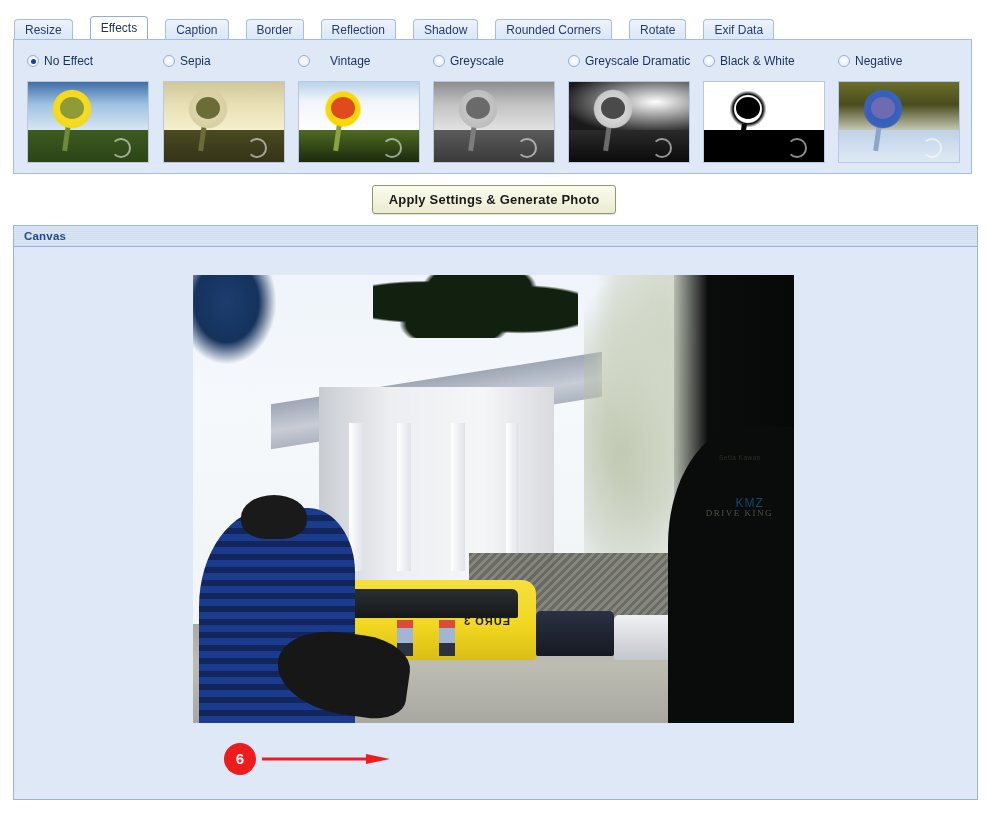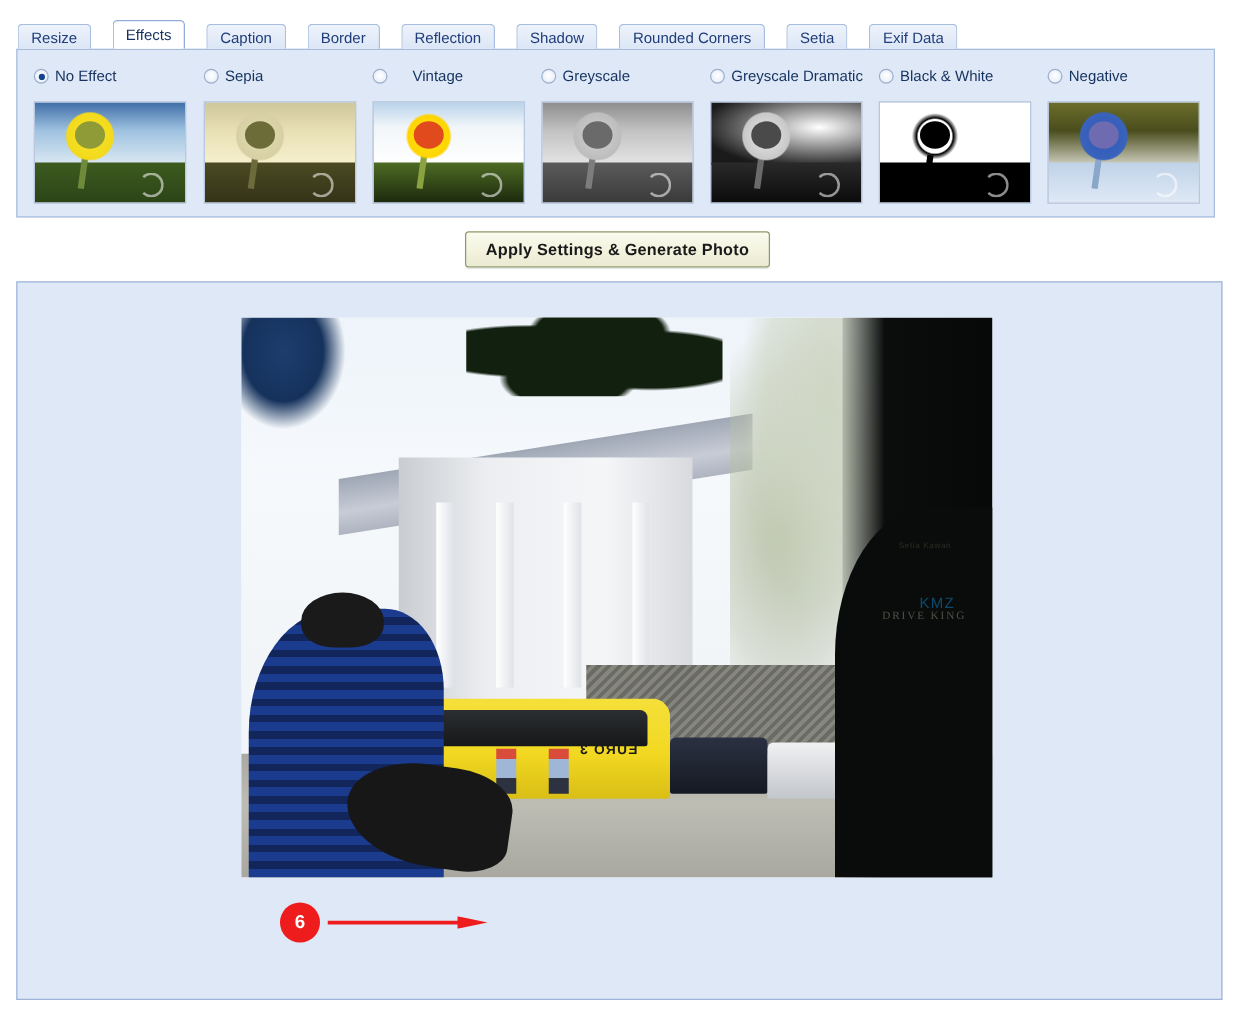--- a/index.html
+++ b/index.html
@@ -403,21 +403,21 @@
 <body>
 
 <div class="tab-strip" id="tab-strip">
     <div class="tab">Resize</div>
     <div class="tab active">Effects</div>
     <div class="tab">Caption</div>
     <div class="tab">Border</div>
     <div class="tab">Reflection</div>
     <div class="tab">Shadow</div>
     <div class="tab">Rounded Corners</div>
-    <div class="tab">Setia</div>
+    <div class="tab">Rotate</div>
     <div class="tab">Exif Data</div>
   </div>
 
 <div class="effects-panel">
   <div class="effects-options" id="effect-options">
       <div class="opt" style="width: 136px;">
         <span class="radio checked"></span>
         <span class="opt-label">No Effect</span>
       </div>
       <div class="opt" style="width: 135px;">
@@ -517,20 +517,23 @@
         </div>
       </div>
     </div>
 </div>
 
 <div class="apply-wrap">
   <button class="apply-btn">Apply Settings &amp; Generate Photo</button>
 </div>
 
 <div class="canvas-panel">
+  <div class="canvas-header">
+    <span class="canvas-header-title">Canvas</span>
+  </div>
 
   <div class="canvas-body">
 
     <div class="photo">
       <div class="ph-sky"></div>
       <div class="ph-ground"></div>
       <div class="ph-roof"></div>
       <div class="ph-building"></div>
       <div class="ph-col" style="left:26%"></div>
       <div class="ph-col" style="left:34%"></div>

